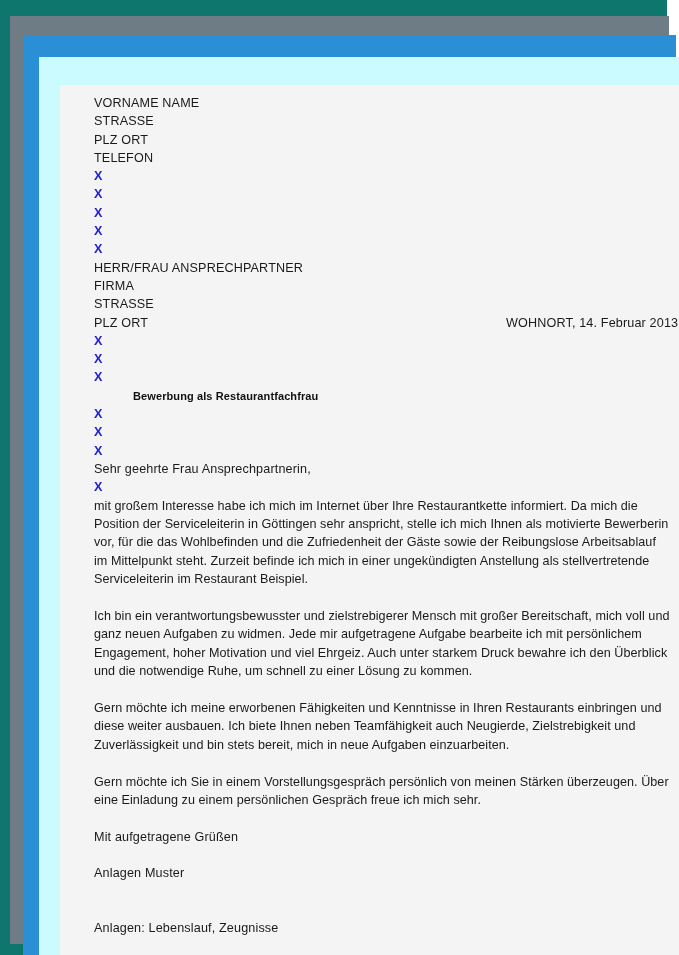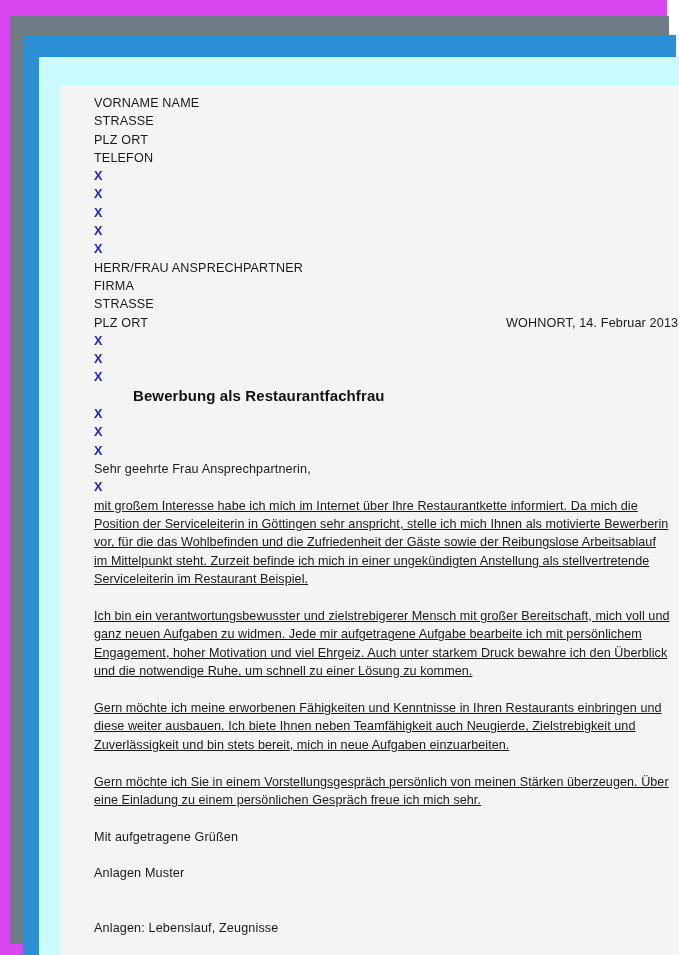--- a/index.html
+++ b/index.html
@@ -13,21 +13,21 @@
     font-family: "Liberation Sans", sans-serif;
     overflow: hidden;
   }
 
   
   .frame-outer {
     position: absolute;
     left: 0; top: 0;
     width: 667px;
     height: 955px;
-    background: #d946ef;
+    background: #0f766e;
     box-sizing: border-box;
   }
   .frame-grey {
     position: absolute;
     left: 10px; top: 16px;
     width: 659px;
     height: 928px;
     background: #6e7d85;
     box-sizing: border-box;
   }
@@ -76,21 +76,21 @@
 
   .xmark {
     font-size: 12.6px;
     line-height: 18.3px;
     color: #2222cc;
     font-weight: bold;
     letter-spacing: 0.15px;
   }
 
   .subject {
-    font-size: 15px;
+    font-size: 11px;
     line-height: 18.3px;
     color: #111111;
     font-weight: bold;
     letter-spacing: 0.1px;
     padding-left: 39px;
   }
 
   
   .date-row {
     position: relative;
@@ -107,21 +107,20 @@
   }
 
   .para {
     font-size: 12.6px;
     line-height: 18.4px;
     color: #1a1a1a;
     text-align: left;
     letter-spacing: 0.05px;
     margin: 0;
     width: 576px;
-    text-decoration: underline;
   }
 
   .spacer-para { height: 18.4px; }
   .spacer-small { height: 18.4px; }
   .spacer-sign { height: 36px; }
 </style>
 </head>
 <body>
 
 <div class="frame-outer">

